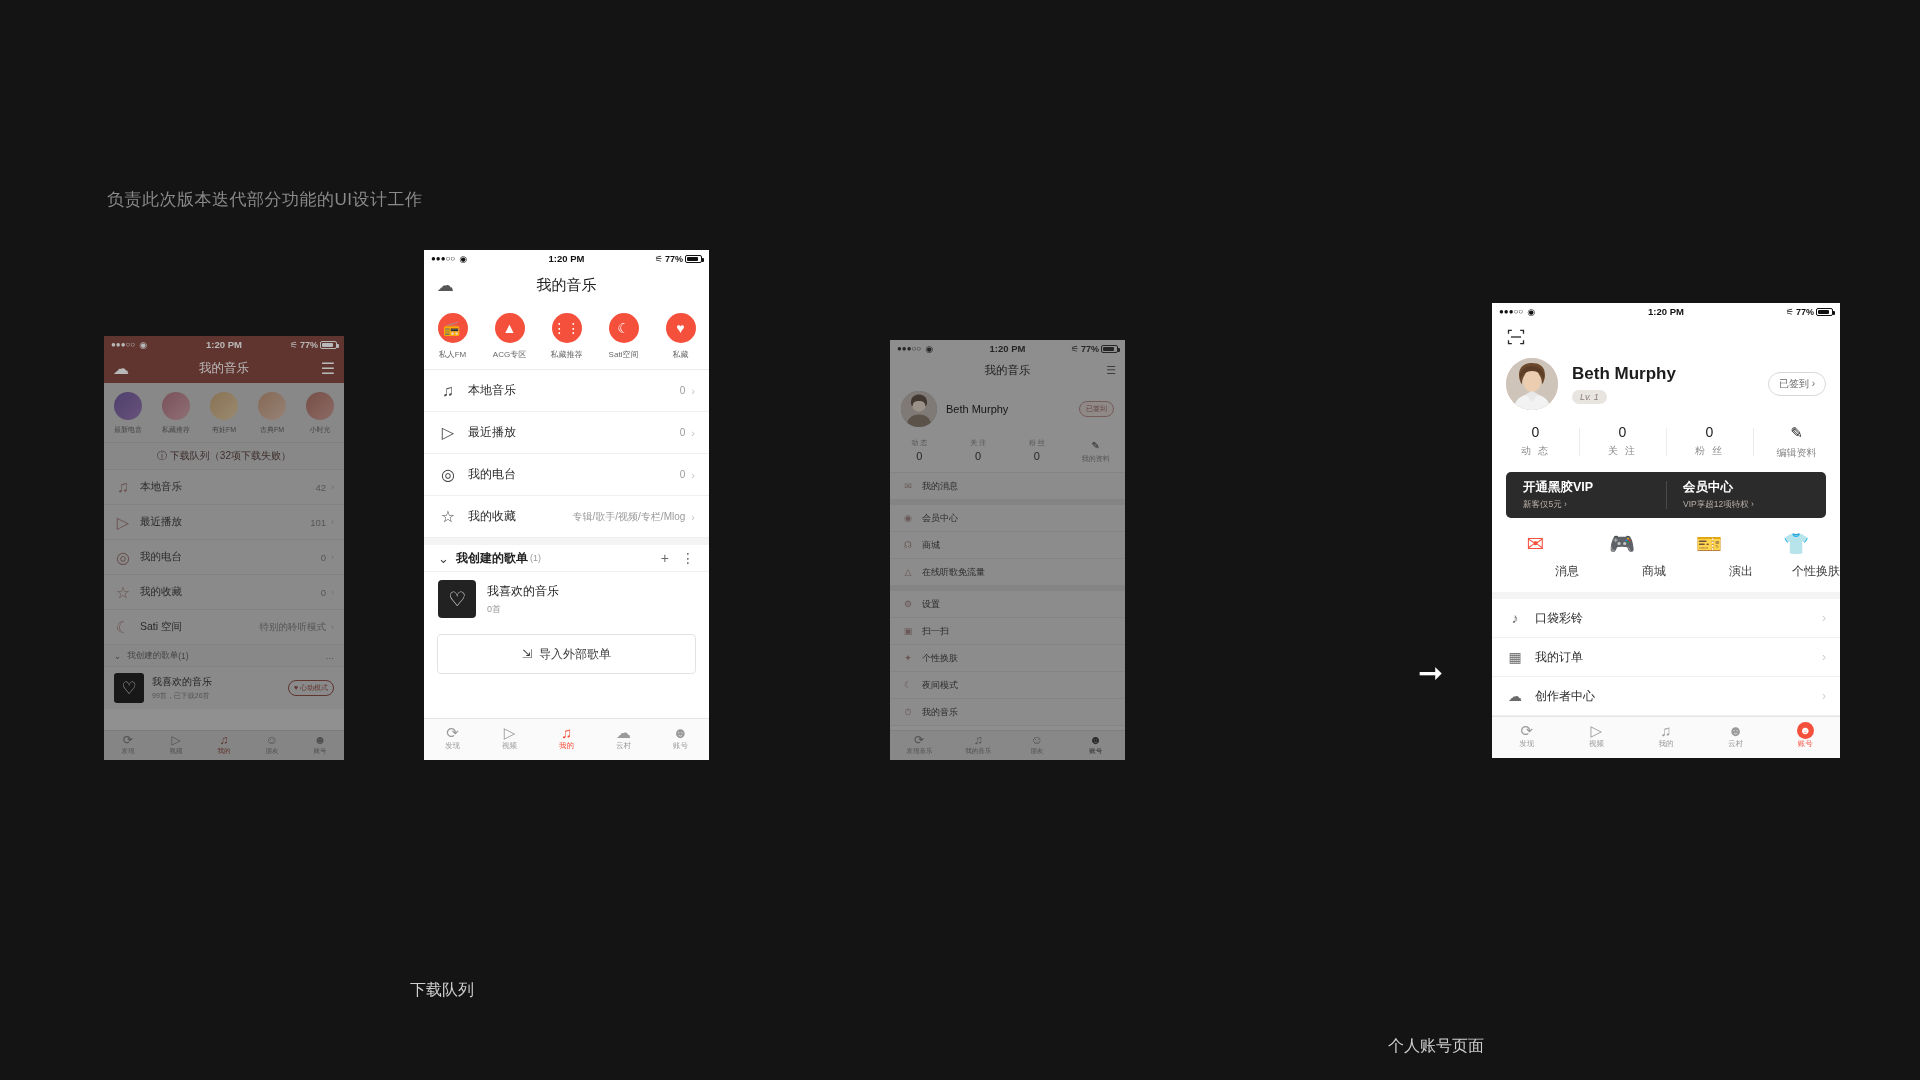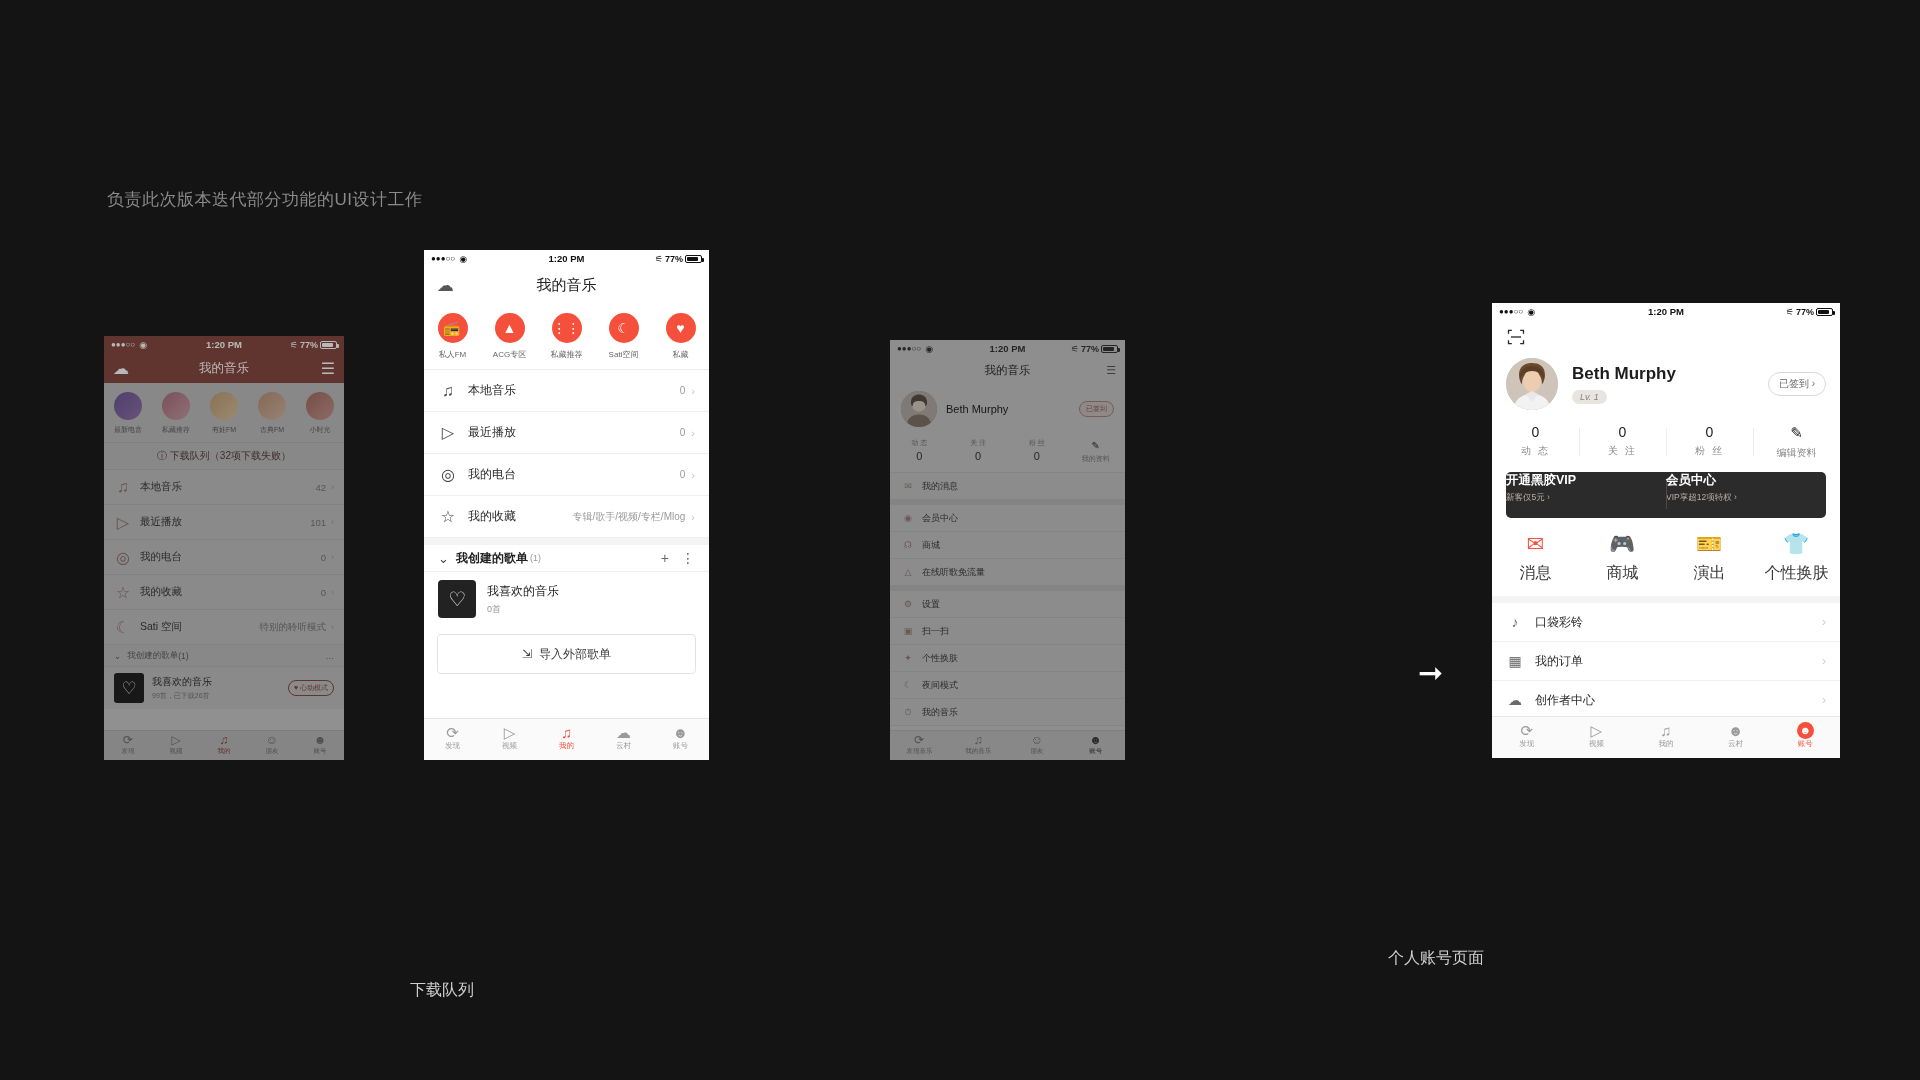--- a/index.html
+++ b/index.html
@@ -130,49 +130,49 @@
   #p4 .lv{display:inline-block;margin-top:6px;background:#e8e4e0;color:#8c8078;font-size:9px;
      padding:2px 8px;border-radius:8px;font-style:italic;}
   #p4 .sign{margin-left:auto;border:1px solid #d8d8d8;color:#6a6a6a;font-size:10px;
      padding:4px 10px;border-radius:12px;}
   #p4 .stats{display:flex;background:#fff;padding:4px 0 12px;}
   #p4 .stc{flex:1;text-align:center;position:relative;}
   #p4 .stc+.stc::before{content:"";position:absolute;left:0;top:4px;bottom:4px;width:1px;background:#ececec;}
   #p4 .stc .v{font-size:14px;color:#222;}
   #p4 .stc .k{font-size:10px;color:#8a8a8a;margin-top:4px;letter-spacing:2px;}
   #p4 .vipbar{margin:0 14px;background:#2b2b2b;border-radius:5px;display:flex;height:46px;}
-  #p4 .vipc{flex:1;display:flex;flex-direction:column;position:relative;}
+  #p4 .vipc{flex:1;display:flex;flex-direction:column;justify-content:center;padding-left:17px;position:relative;}
   #p4 .vipc+.vipc::before{content:"";position:absolute;left:0;top:9px;bottom:9px;width:1px;background:#4a4a4a;}
   #p4 .vipc .a{font-size:12.5px;color:#fff;font-weight:bold;}
   #p4 .vipc .b{font-size:8.5px;color:#b9b0a8;margin-top:3px;}
   #p4 .shortcuts{display:flex;padding:14px 0 12px;background:#fff;}
   #p4 .sc{flex:1;text-align:center;}
   #p4 .sc .g{display:block;height:24px;color:#f5503c;font-size:21px;line-height:24px;}
-  #p4 .sc .l{font-size:16px;color:#3a3a3a;margin-top:7px;}
+  #p4 .sc .l{font-size:12px;color:#3a3a3a;margin-top:7px;text-align:right;}
   #p4 .sep{height:7px;background:#f4f4f4;}
   #p4 .mrow{height:39px;display:flex;align-items:center;padding:0 14px;background:#fff;
      border-bottom:1px solid #f0f0f0;}
   #p4 .mrow .ic{width:18px;color:#6a6a6a;display:flex;align-items:center;justify-content:center;font-size:14px;}
   #p4 .mrow .lb{font-size:12px;color:#2b2b2b;margin-left:11px;}
   #p4 .mrow .ch{margin-left:auto;color:#cfcfcf;font-size:12px;}
   #p4 .tabbar{position:absolute;bottom:0;left:0;right:0;height:42px;background:#fafafa;
      display:flex;border-top:1px solid #e6e6e6;}
   #p4 .tab{flex:1;text-align:center;font-size:7.5px;color:#9a9a9a;padding-top:5px;}
   #p4 .tab .g{font-size:15px;display:block;line-height:17px;}
   #p4 .tab.on .g{color:#fff;background:#f5503c;border-radius:50%;width:17px;height:17px;margin:0 auto;font-size:11px;line-height:17px;}
   #p4 .tab.on{color:#f5503c;}
 
   
   .arrow{position:absolute;color:#ffffff;font-size:30px;font-weight:bold;}
   #a1{left:460px;top:648px;}
   #a2{left:1418px;top:655px;}
   
   .cap{position:absolute;color:#cfcfcf;font-size:16px;}
   #c1{left:410px;top:980px;}
-  #c2{left:1388px;top:948px;}
+  #c2{left:1388px;top:1036px;}
 
   .avimg{width:100%;height:100%;display:block;}
 </style>
 </head>
 <body>
 
 <div class="stage">
 
   <div class="pg-sub">负责此次版本迭代部分功能的UI设计工作</div>
 

